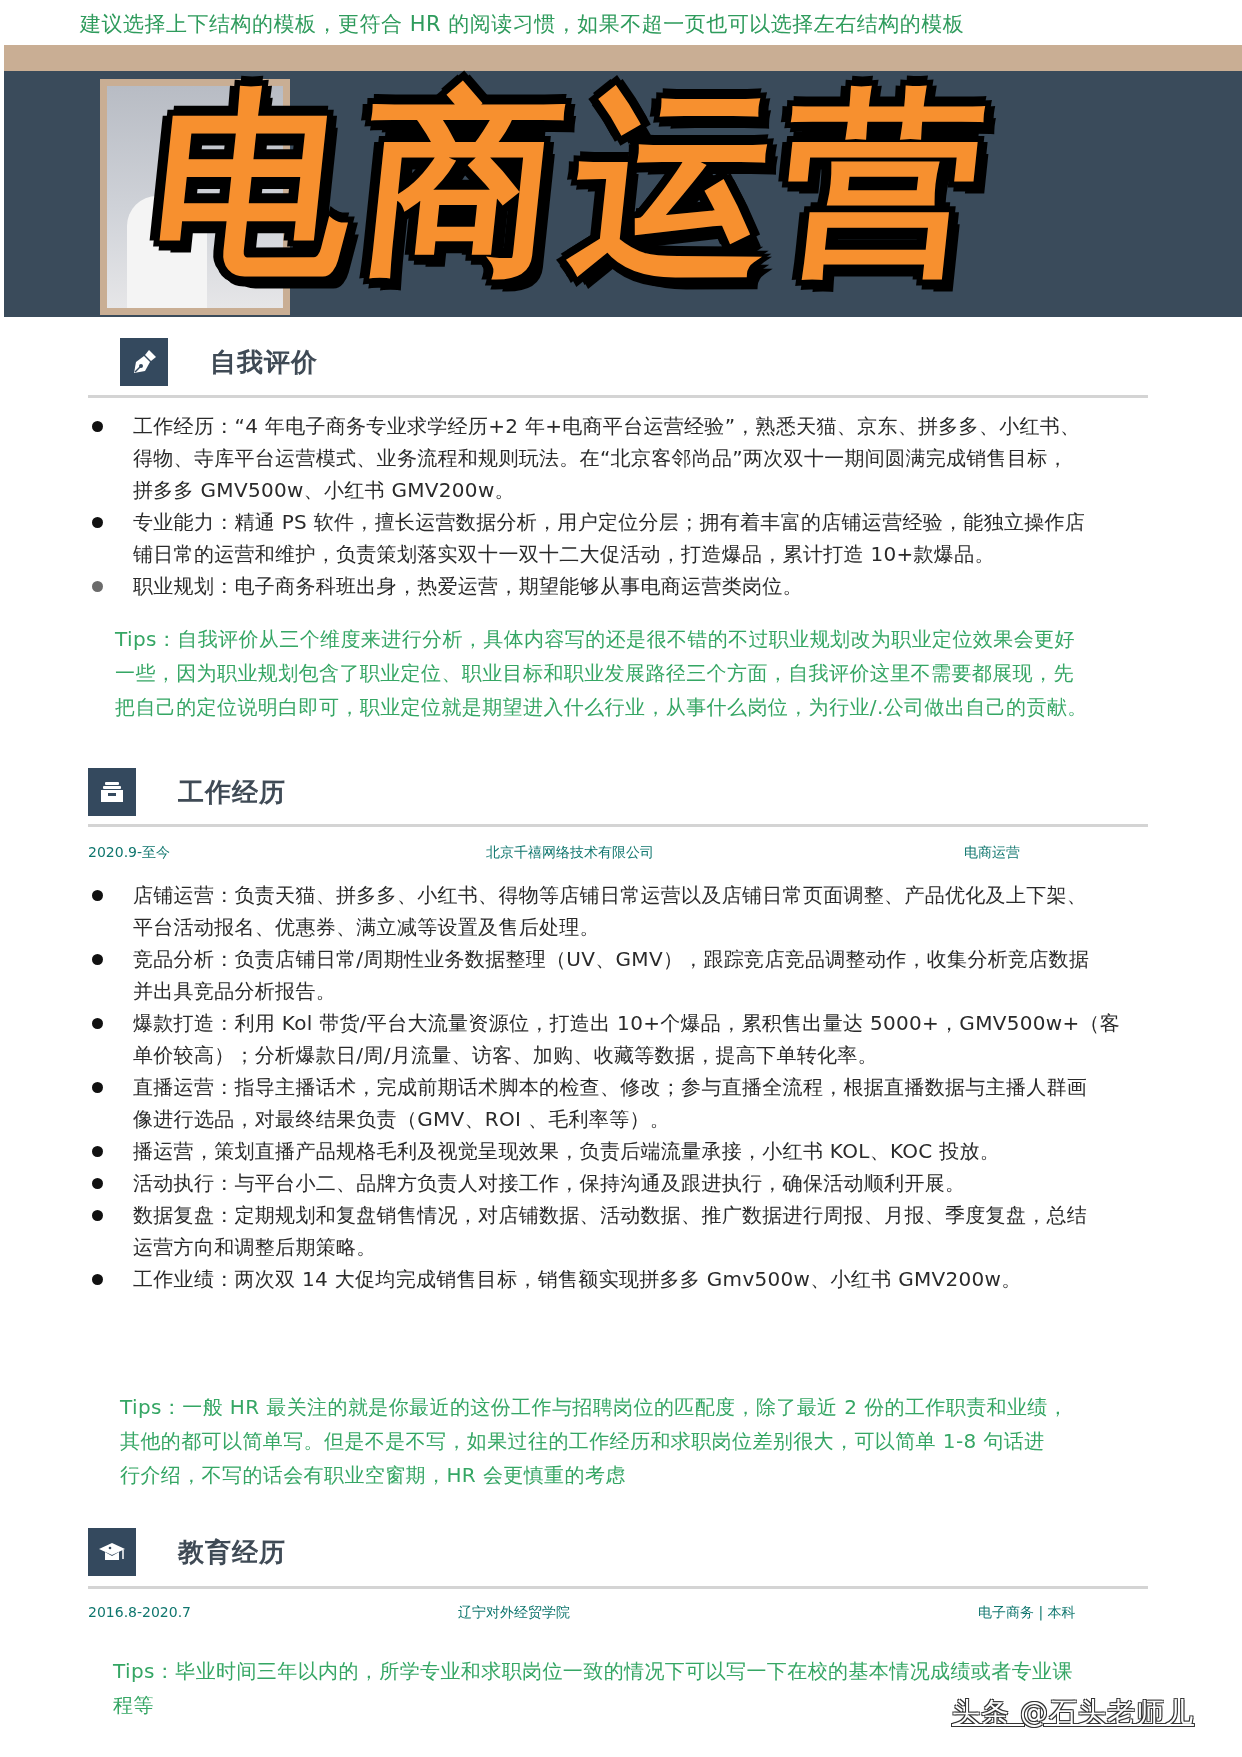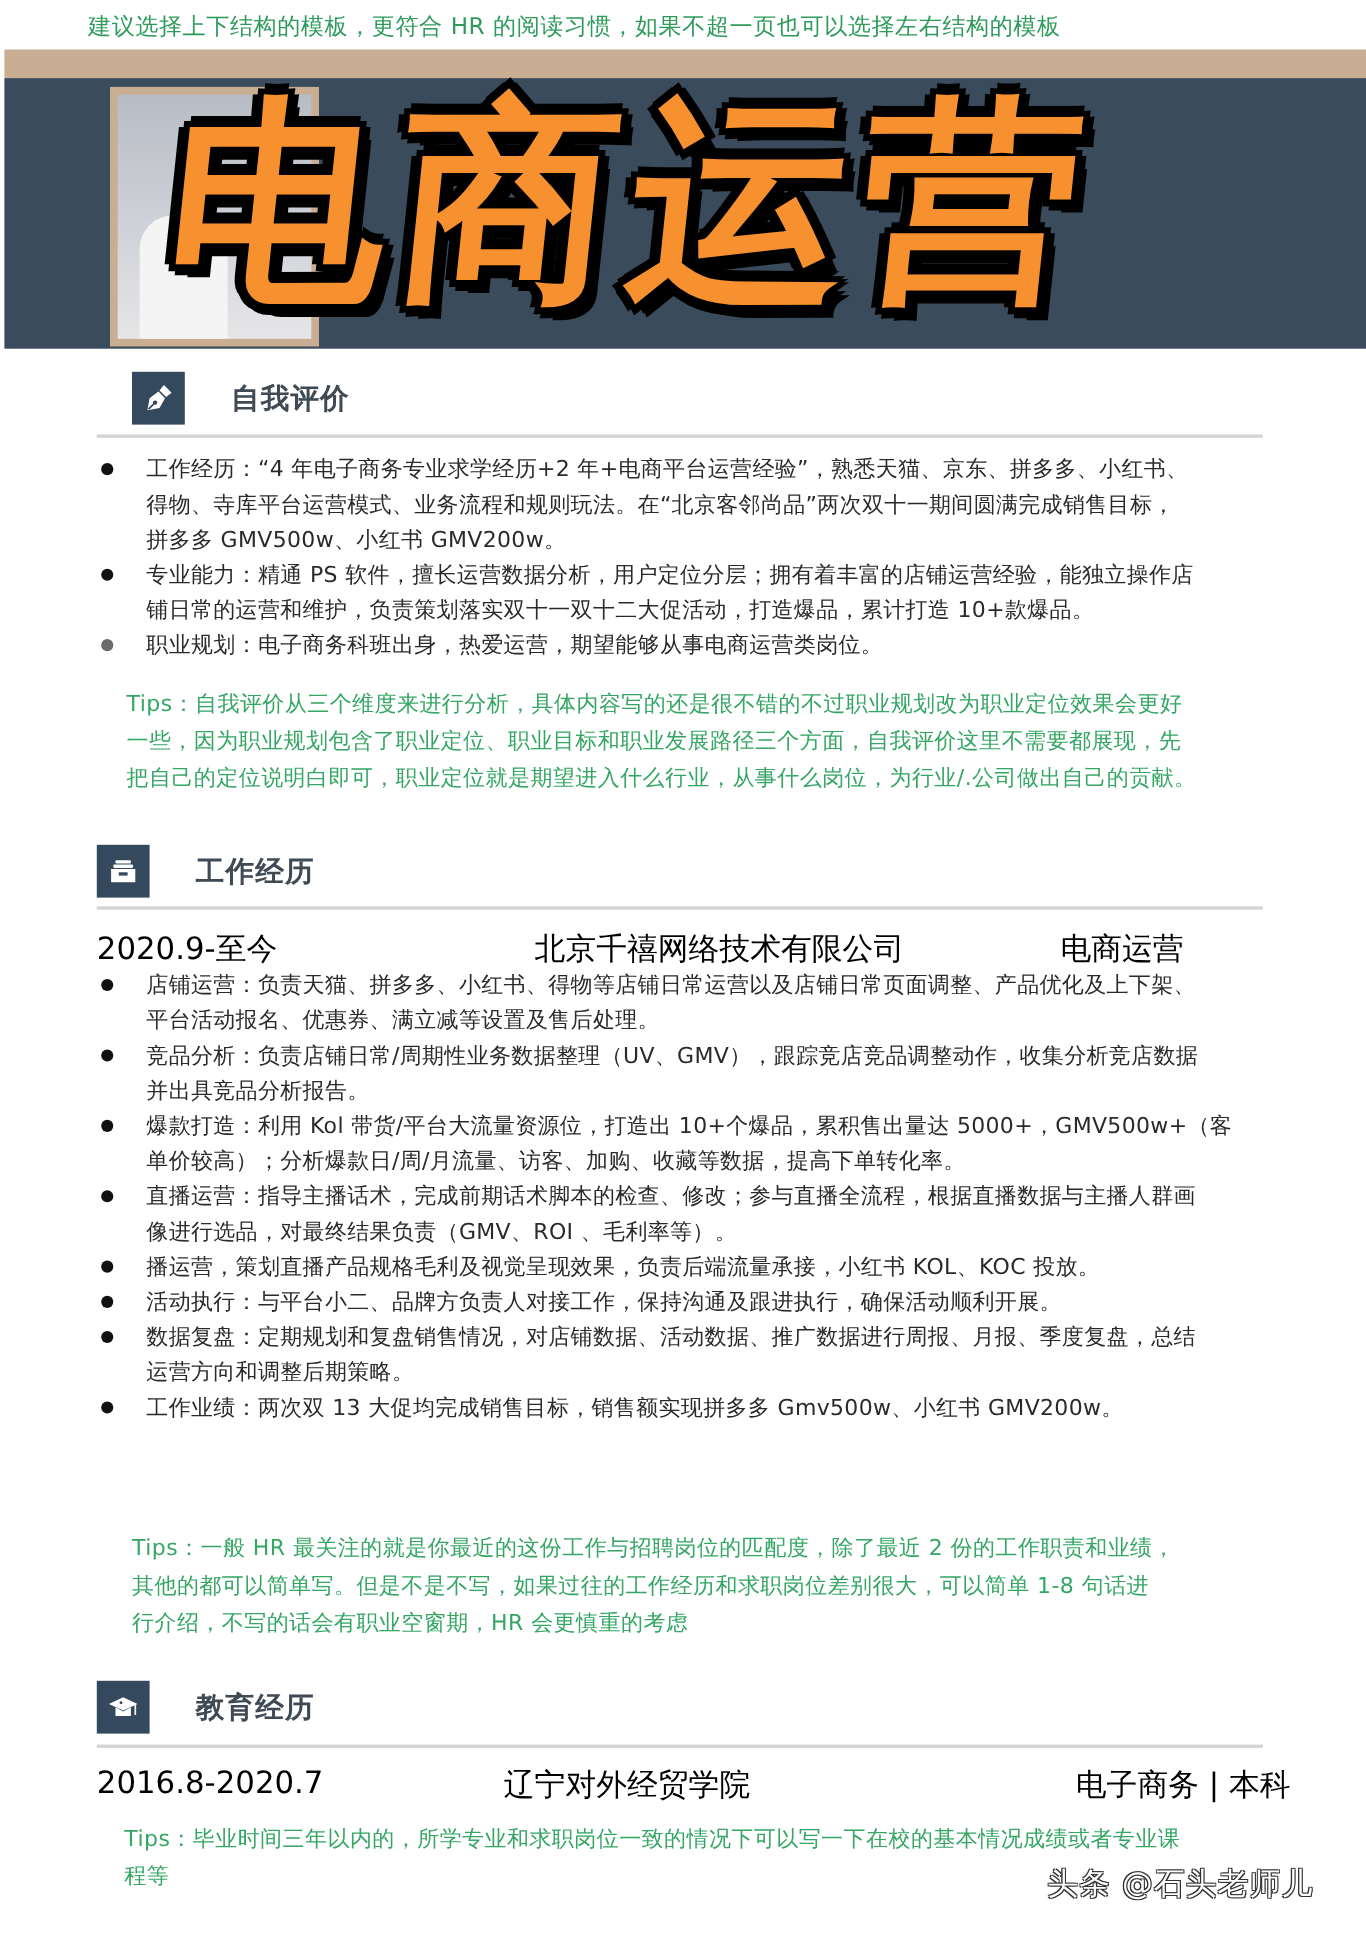--- a/index.html
+++ b/index.html
@@ -27,25 +27,25 @@
   .section-title { margin-left: 42px; font-size: 26px; font-weight: bold; color: #3f4a55; letter-spacing: 1px; }
   .divider { position: absolute; left: 88px; width: 1060px; height: 3px; background: #d4d4d4; }
 
   .bullets { position: absolute; left: 88px; width: 1070px; list-style: none; }
   .bullets li { position: relative; padding-left: 45px; font-size: 20px; line-height: 32px; color: #2a2a2a; letter-spacing: 0.3px; }
   .bullets li .dot { position: absolute; left: 4px; top: 11px; width: 11px; height: 11px; border-radius: 50%; background: #111; }
   .bullets li .dot.grey { background: #6b6b6b; }
 
   .tips { position: absolute; font-size: 20px; line-height: 34px; color: #35a664; letter-spacing: 0.4px; }
 
-  .row { position: absolute; left: 88px; width: 1060px; height: 30px; font-size: 28px; color: #000000; }
+  .row { position: absolute; left: 88px; width: 1060px; height: 30px; font-size: 14px; color: #0f766e; }
   .row span { position: absolute; top: 0; white-space: nowrap; }
 
   .watermark { position: absolute; left: 952px; top: 1694px; font-size: 28px; color: #fff;
-    text-shadow: 1px 1px 0 #333, -1px -1px 0 #333, 1px -1px 0 #333, -1px 1px 0 #333; letter-spacing: 1px; }
+    text-shadow: 1px 1px 0 #333, -1px -1px 0 #333, 1px -1px 0 #333, -1px 1px 0 #333; letter-spacing: 1px; text-decoration: underline; }
 </style>
 </head>
 <body>
 
 <div class="top-note">建议选择上下结构的模板，更符合 HR 的阅读习惯，如果不超一页也可以选择左右结构的模板</div>
 
 <div class="banner">
   <div class="banner-tan"></div>
   <div class="banner-dark"></div>
   <div class="photo-frame">
@@ -146,21 +146,21 @@
       <span class="dot"></span>
     <div>活动执行：与平台小二、品牌方负责人对接工作，保持沟通及跟进执行，确保活动顺利开展。</div>
   </li>
   <li>
       <span class="dot"></span>
     <div>数据复盘：定期规划和复盘销售情况，对店铺数据、活动数据、推广数据进行周报、月报、季度复盘，总结</div>
     <div>运营方向和调整后期策略。</div>
   </li>
   <li>
       <span class="dot"></span>
-    <div>工作业绩：两次双 13 大促均完成销售目标，销售额实现拼多多 Gmv500w、小红书 GMV200w。</div>
+    <div>工作业绩：两次双 14 大促均完成销售目标，销售额实现拼多多 Gmv500w、小红书 GMV200w。</div>
   </li>
 </ul>
 
 <div class="tips" style="left:120px; top:1390px;">
   <div>Tips：一般 HR 最关注的就是你最近的这份工作与招聘岗位的匹配度，除了最近 2 份的工作职责和业绩，</div>
   <div>其他的都可以简单写。但是不是不写，如果过往的工作经历和求职岗位差别很大，可以简单 1-8 句话进</div>
   <div>行介绍，不写的话会有职业空窗期，HR 会更慎重的考虑</div>
 </div>
 
 <div class="section-head" style="top:1528px;">

